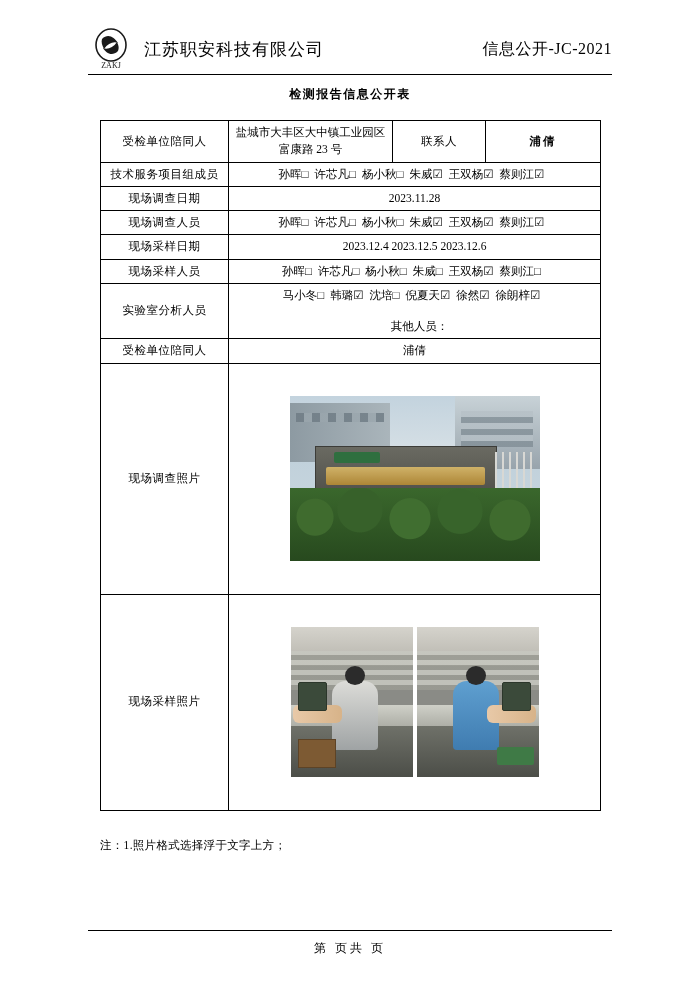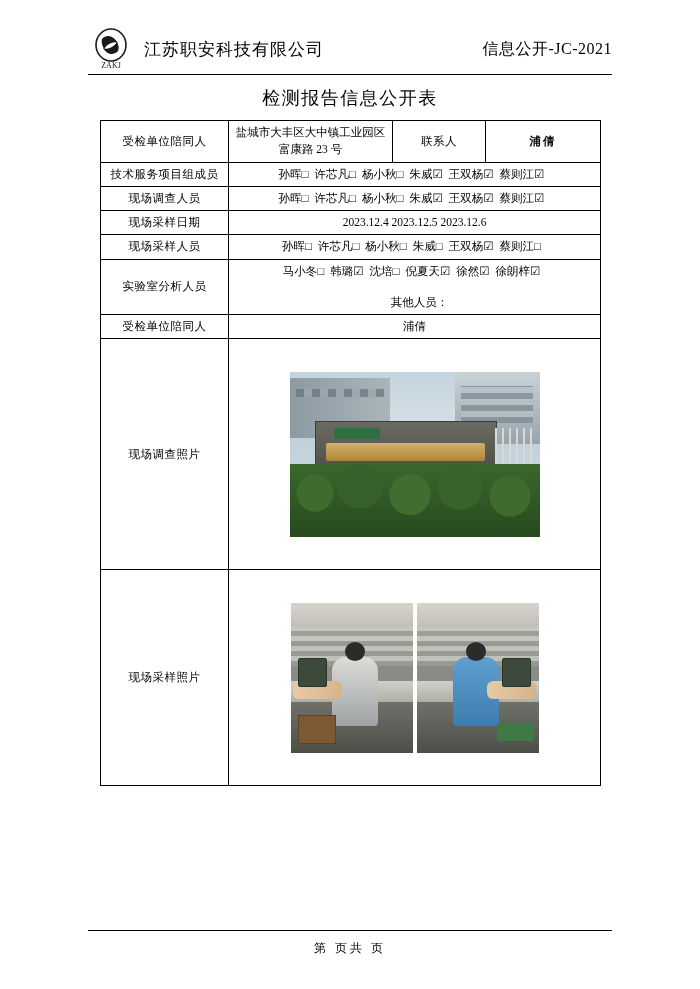--- a/index.html
+++ b/index.html
@@ -63,22 +63,22 @@
     width: 524px;
     border-top: 1px solid #000;
   }
   
   .doc-title {
     position: absolute;
     left: 0;
     top: 86px;
     width: 700px;
     text-align: center;
-    font-size: 18px;
-    font-weight: normal;
+    font-size: 12px;
+    font-weight: bold;
     letter-spacing: 1.5px;
   }
   
   table.main {
     position: absolute;
     left: 100px;
     top: 120px;
     width: 500px;
     border-collapse: collapse;
     table-layout: fixed;
@@ -318,20 +318,24 @@
         <td class="label">受检单位陪同人</td>
         <td class="addr-cell">盐城市大丰区大中镇工业园区富康路 23 号</td>
         <td class="label">联系人</td>
         <td class="contact-name">浦倩</td>
       </tr>
       <tr class="row-members">
         <td class="label center-line">技术服务项目组成员</td>
         <td colspan="3">
           <span class="member-list" id="team-members"><span class="m"><span>孙晖</span><span>□</span></span><span class="m"><span>许芯凡</span><span>□</span></span><span class="m"><span>杨小秋</span><span>□</span></span><span class="m"><span>朱威</span><span>☑</span></span><span class="m"><span>王双杨</span><span>☑</span></span><span class="m"><span>蔡则江</span><span>☑</span></span></span>
         </td>
+      </tr>
+      <tr>
+        <td class="label">现场调查日期</td>
+        <td colspan="3">2023.11.28</td>
       </tr>
       <tr class="row-members">
         <td class="label center-line">现场调查人员</td>
         <td colspan="3">
           <span class="member-list" id="surveyors"><span class="m"><span>孙晖</span><span>□</span></span><span class="m"><span>许芯凡</span><span>□</span></span><span class="m"><span>杨小秋</span><span>□</span></span><span class="m"><span>朱威</span><span>☑</span></span><span class="m"><span>王双杨</span><span>☑</span></span><span class="m"><span>蔡则江</span><span>☑</span></span></span>
         </td>
       </tr>
       <tr>
         <td class="label">现场采样日期</td>
         <td colspan="3">2023.12.4   2023.12.5   2023.12.6</td>
@@ -398,17 +402,18 @@
               <div class="sh-arm" style="left:auto;right:2%;"></div>
               <div class="sh-device" style="left:auto;right:6%;"></div>
               <div class="sh-green"></div>
             </div>
           </div>
         </td>
       </tr>
     </tbody>
   </table>
 
+  <div class="note">注：1.照片格式选择浮于文字上方；</div>
 
   <div class="footer-rule"></div>
   <div class="footer-text">第  页共   页</div>
 
 </div>
 
 </body></html>

